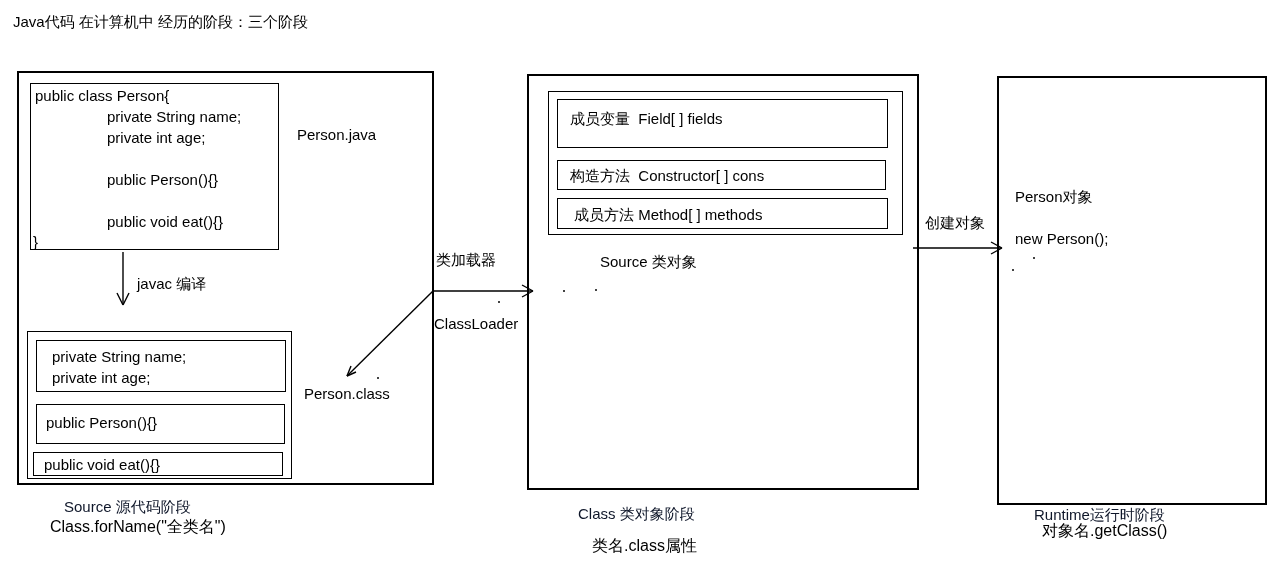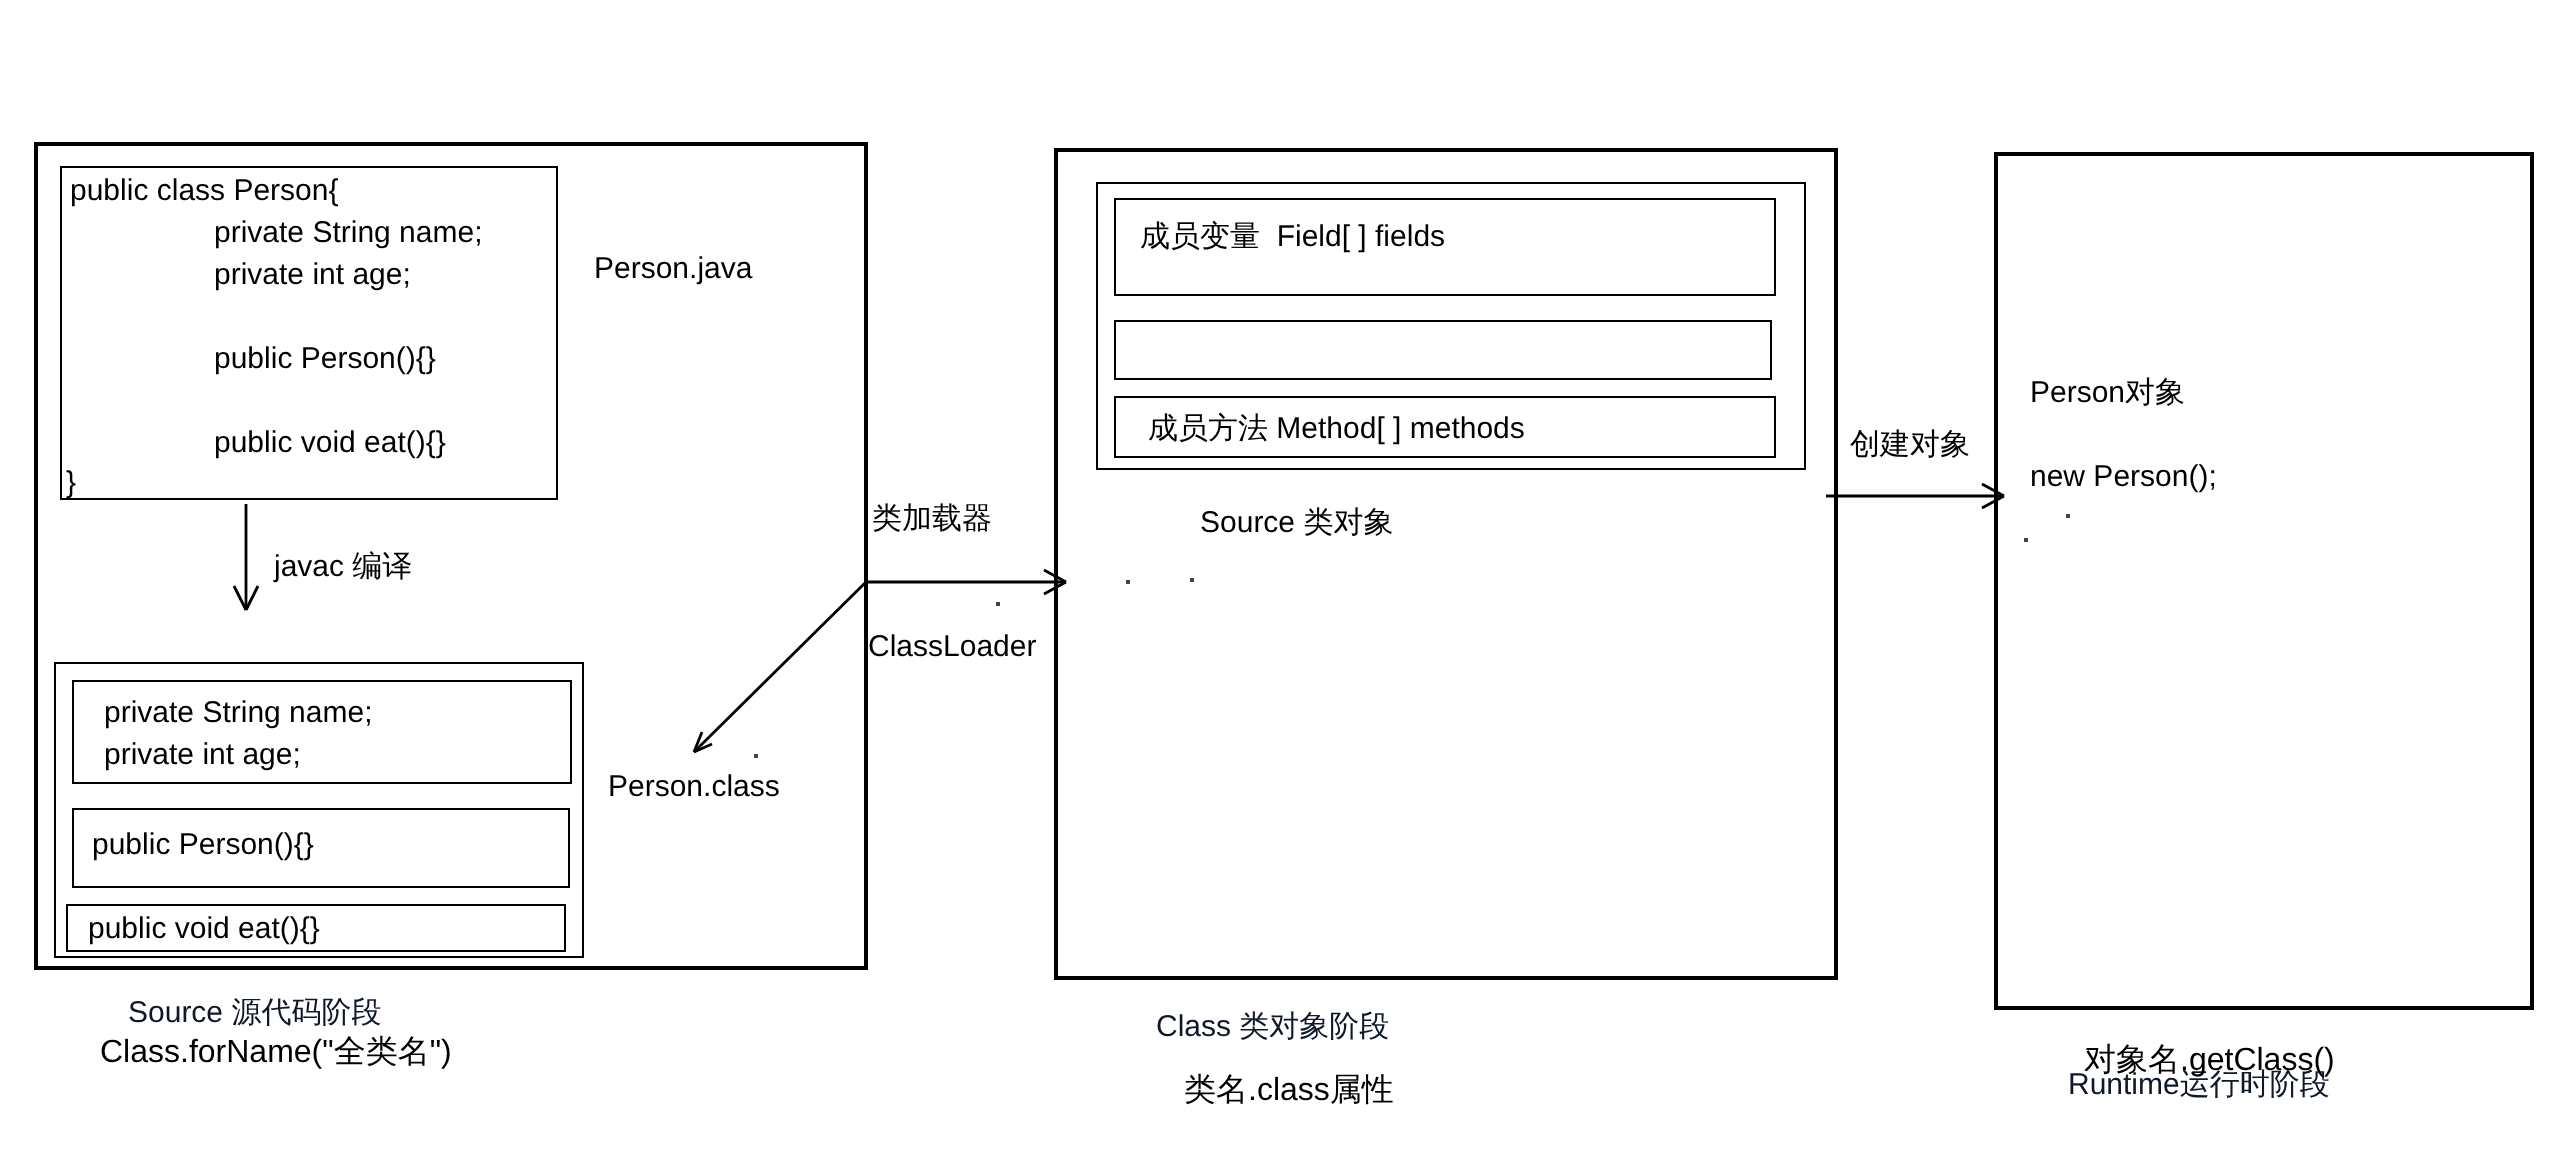--- a/index.html
+++ b/index.html
@@ -15,20 +15,21 @@
   .api { font-size:16px; }
   .title { position:absolute; left:13px; top:13px; font-size:15px; white-space:pre; }
   svg.arrows { position:absolute; left:0; top:0; pointer-events:none; }
   .speck { position:absolute; width:2px; height:2px; background:#444; }
 </style>
 </head>
 <body>
 
 <div class="canvas">
 
+  <div class="title">Java代码 在计算机中 经历的阶段：三个阶段</div>
 
   <div class="box stage" style="left:17px;top:71px;width:417px;height:414px"></div>
 
   <div class="box" style="left:30px;top:83px;width:249px;height:167px"></div>
   <div class="txt" style="left:35px;top:85px">public class Person{</div>
   <div class="txt" style="left:107px;top:106px">private String name;</div>
   <div class="txt" style="left:107px;top:127px">private int age;</div>
   <div class="txt" style="left:107px;top:169px">public Person(){}</div>
   <div class="txt" style="left:107px;top:211px">public void eat(){}</div>
   <div class="txt" style="left:33px;top:231px">}</div>
@@ -50,33 +51,34 @@
   <div class="txt api" style="left:50px;top:516px">Class.forName("全类名")</div>
 
   <div class="txt" style="left:436px;top:249px">类加载器</div>
   <div class="txt" style="left:434px;top:313px">ClassLoader</div>
 
   <div class="box stage" style="left:527px;top:74px;width:392px;height:416px"></div>
   <div class="box" style="left:548px;top:91px;width:355px;height:144px"></div>
   <div class="box" style="left:557px;top:99px;width:331px;height:49px"></div>
   <div class="txt" style="left:570px;top:108px">成员变量  Field[ ] fields</div>
   <div class="box" style="left:557px;top:160px;width:329px;height:30px"></div>
+  <div class="txt" style="left:570px;top:165px">构造方法  Constructor[ ] cons</div>
   <div class="box" style="left:557px;top:198px;width:331px;height:31px"></div>
   <div class="txt" style="left:574px;top:204px">成员方法 Method[ ] methods</div>
 
   <div class="txt" style="left:600px;top:251px">Source 类对象</div>
   <div class="txt red" style="left:578px;top:503px">Class 类对象阶段</div>
   <div class="txt api" style="left:592px;top:535px">类名.class属性</div>
 
   <div class="txt" style="left:925px;top:212px">创建对象</div>
 
   <div class="box stage" style="left:997px;top:76px;width:270px;height:429px"></div>
   <div class="txt" style="left:1015px;top:186px">Person对象</div>
   <div class="txt" style="left:1015px;top:228px">new Person();</div>
-  <div class="txt red" style="left:1034px;top:532px">Runtime运行时阶段</div>
+  <div class="txt red" style="left:1034px;top:504px">Runtime运行时阶段</div>
   <div class="txt api" style="left:1042px;top:520px">对象名.getClass()</div>
 
   <div class="speck" style="left:563px;top:290px"></div>
   <div class="speck" style="left:595px;top:289px"></div>
   <div class="speck" style="left:498px;top:301px"></div>
   <div class="speck" style="left:377px;top:377px"></div>
   <div class="speck" style="left:1033px;top:257px"></div>
   <div class="speck" style="left:1012px;top:269px"></div>
 
   <svg class="arrows" width="1286" height="578" viewBox="0 0 1286 578">

